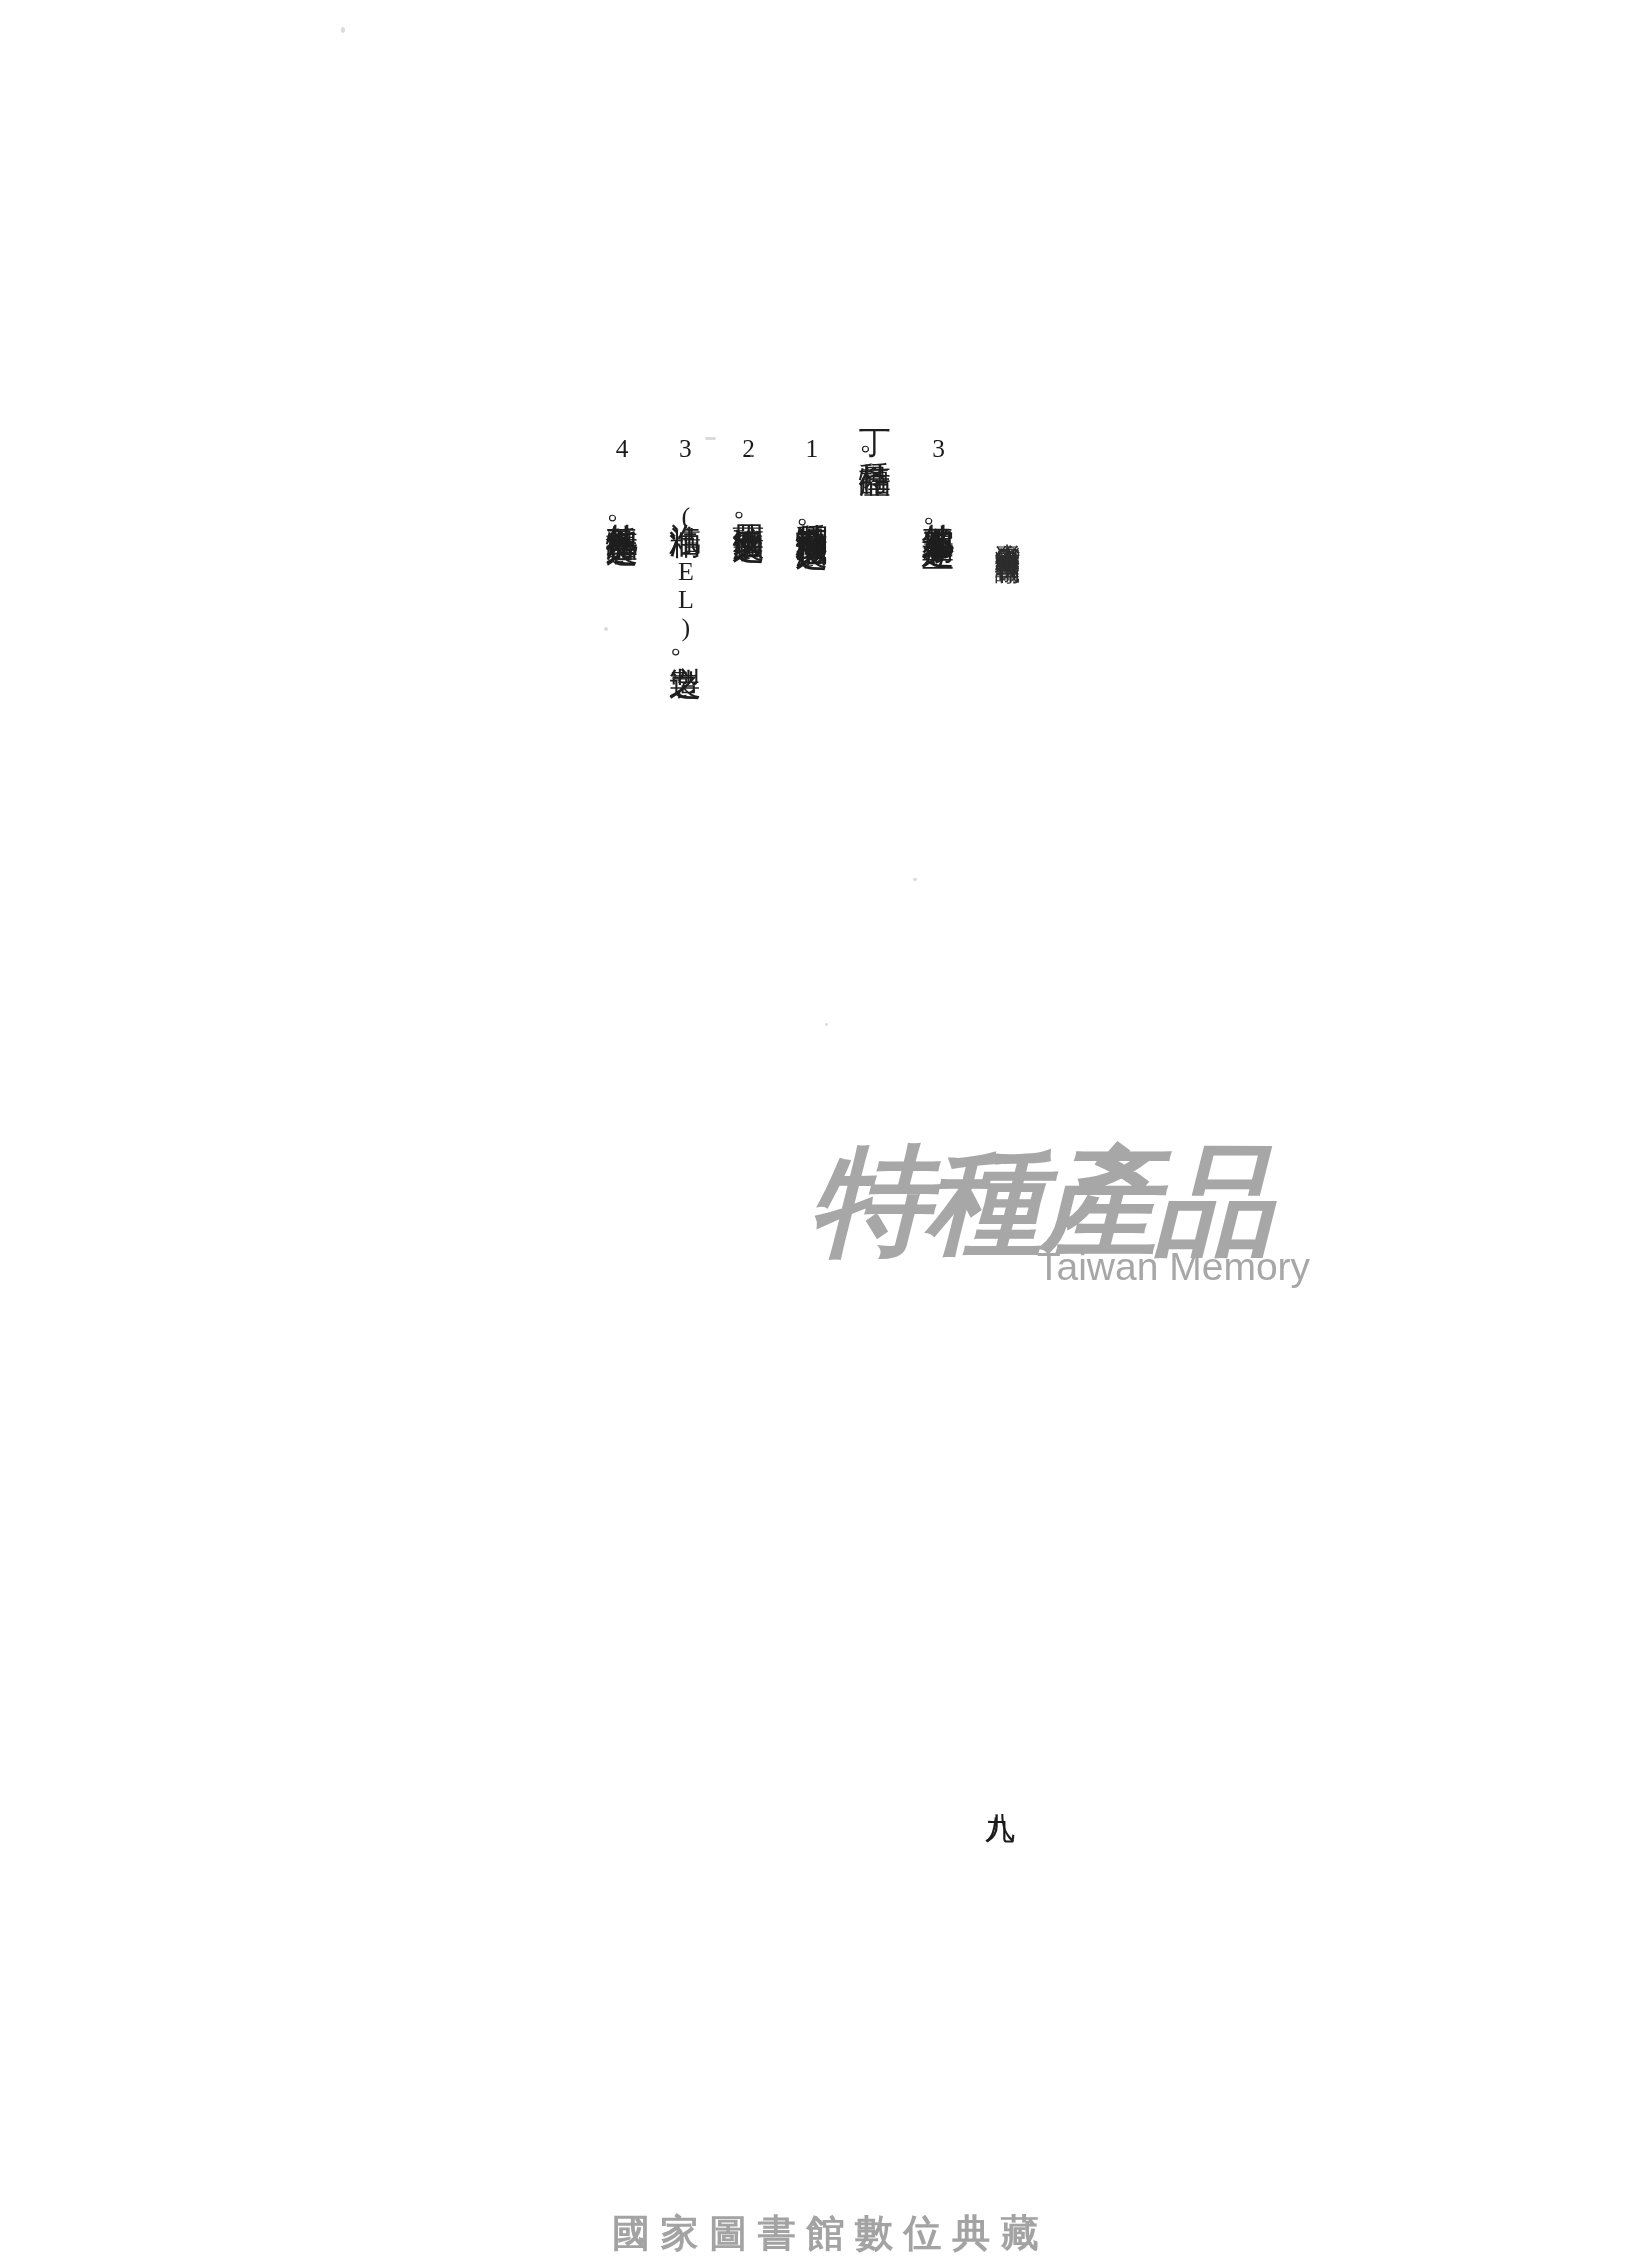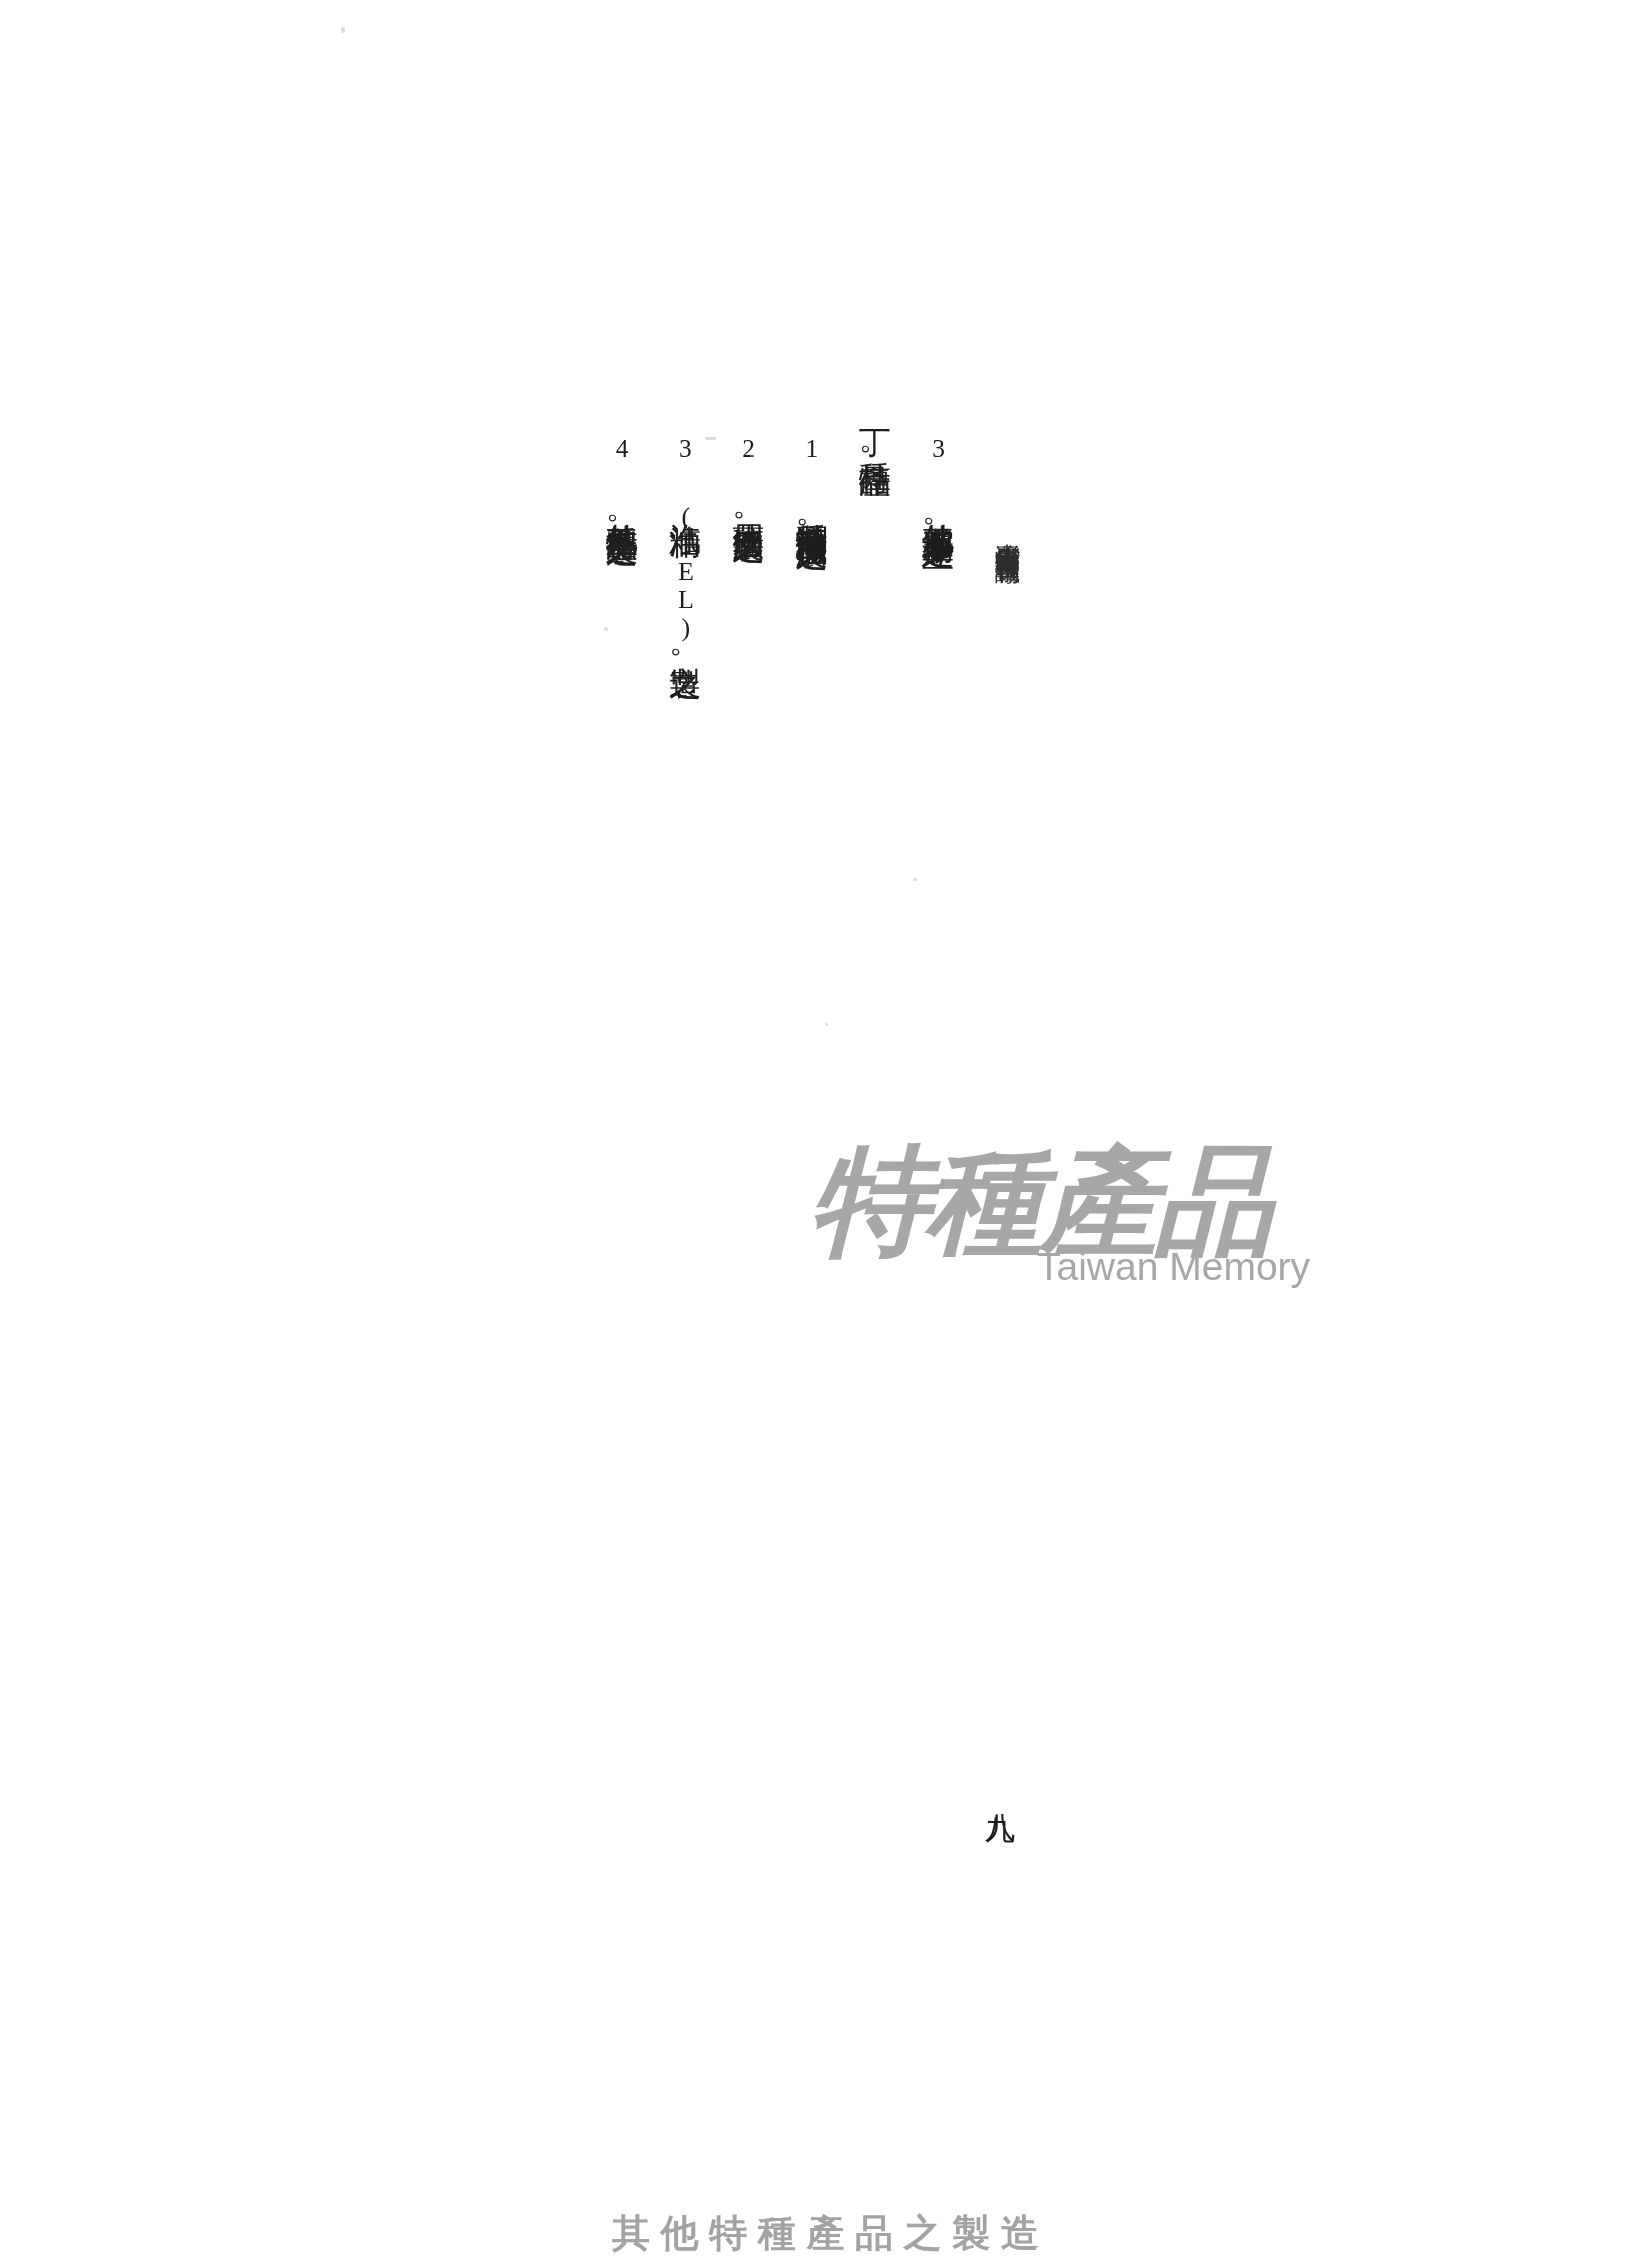--- a/index.html
+++ b/index.html
@@ -92,21 +92,21 @@
     <span class="num">4</span><span class="gap"></span><span class="txt">其他特種產品之製造。</span>
   </div>
 
 </div>
 
 <div class="wm-cjk">特種產品</div>
 <div class="wm-en">Taiwan Memory</div>
 
 <div class="page-num">九八</div>
 
-<div class="footer">其他特種產品之製造</div>
+<div class="footer">國家圖書館數位典藏</div>
 
 <div class="speck sp1"></div>
 <div class="speck sp2"></div>
 <div class="speck sp3"></div>
 <div class="speck sp4"></div>
 <div class="speck sp5"></div>
 <div class="speck sp6"></div>
 
 
 </body></html>

